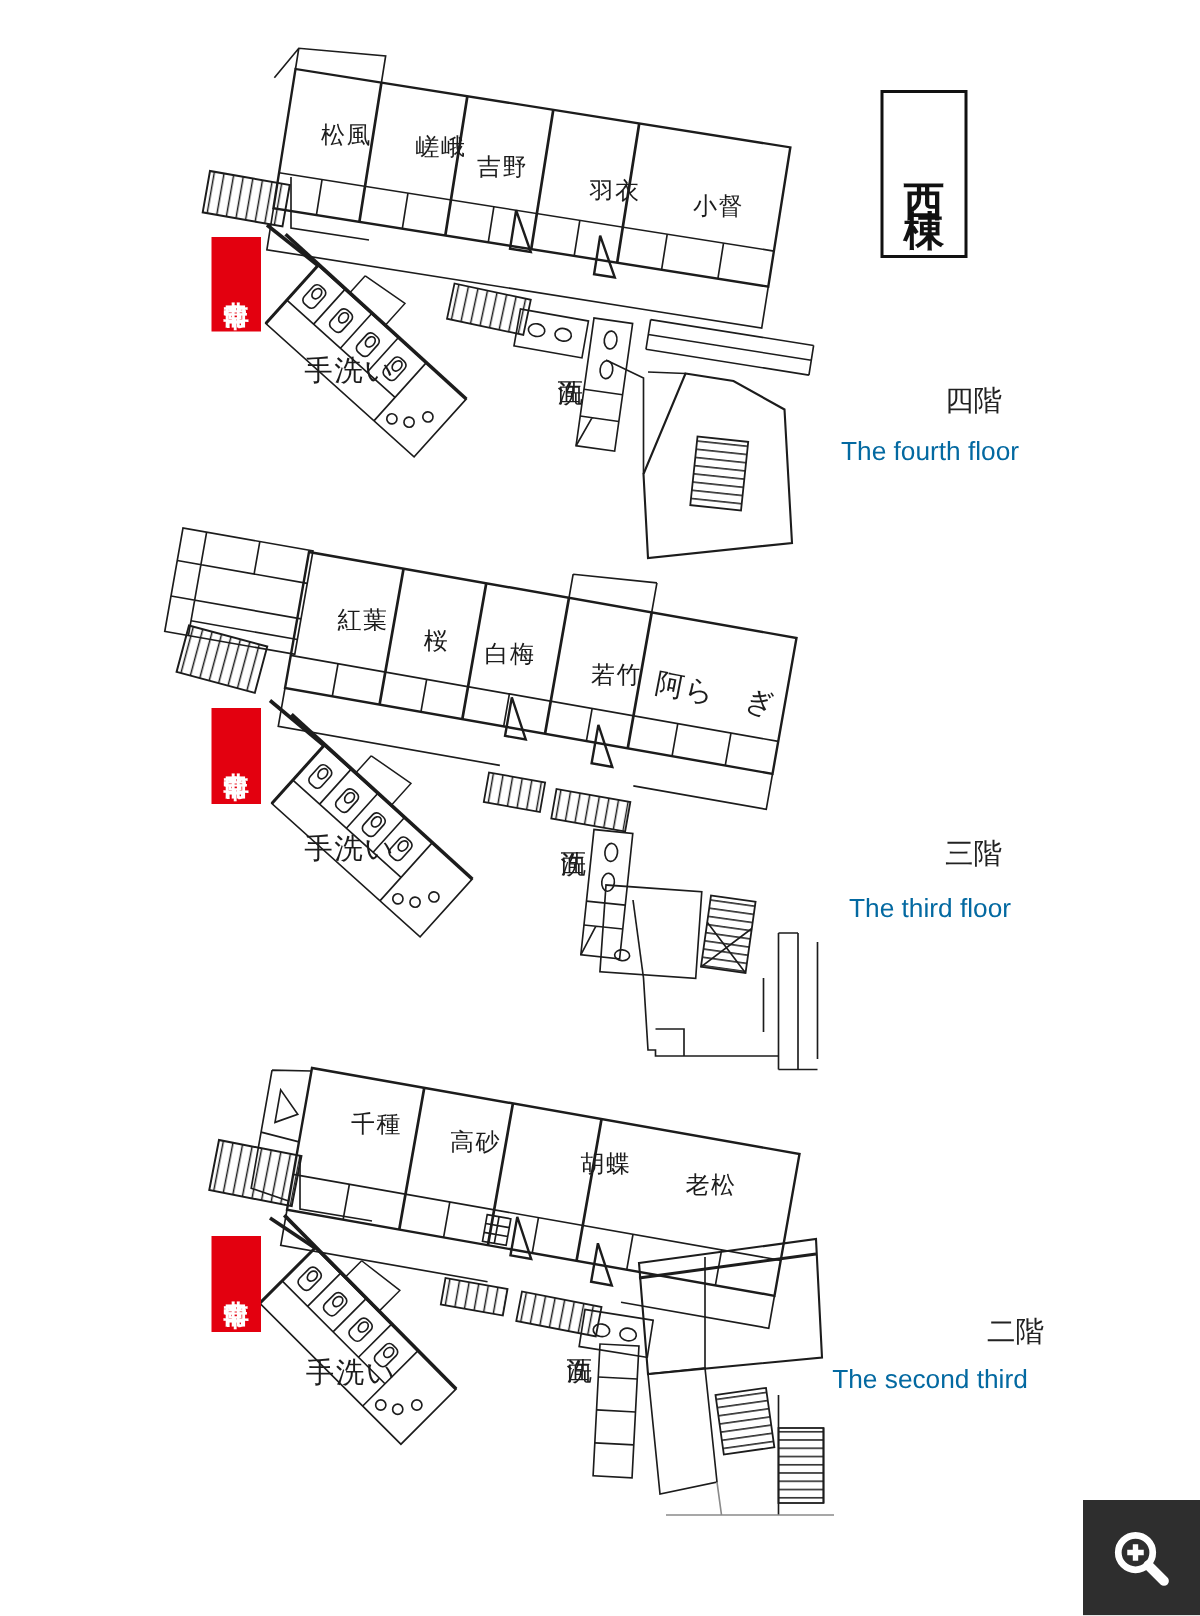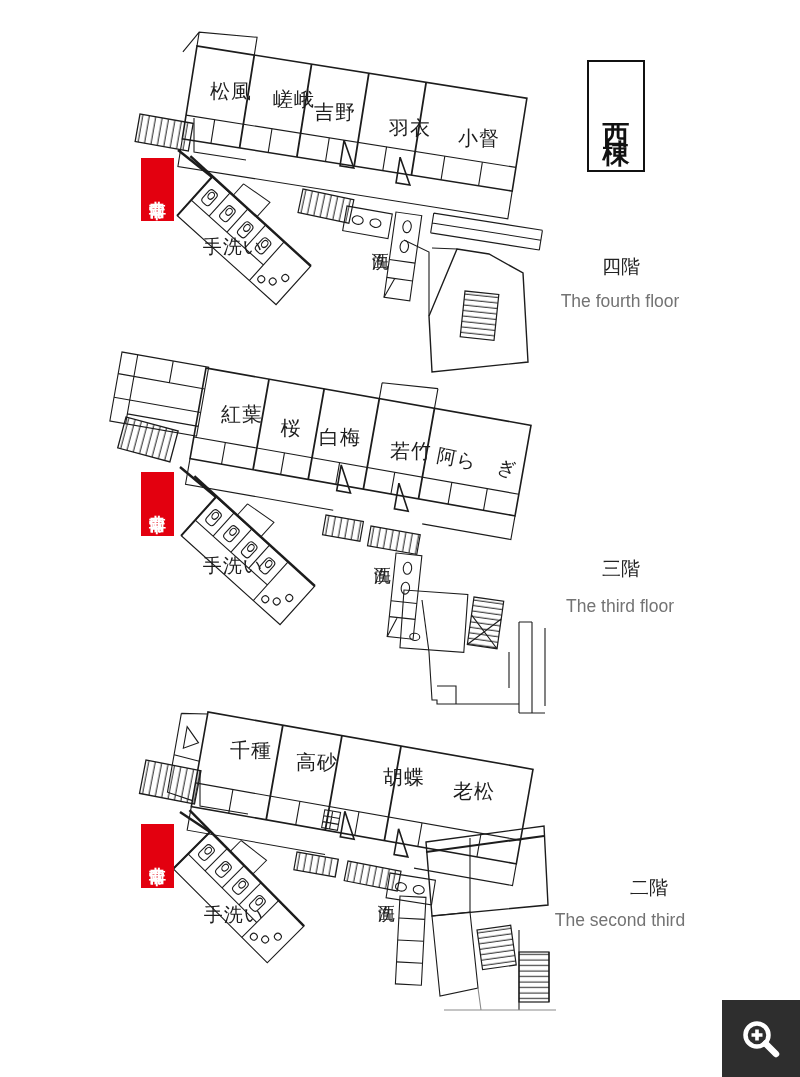--- a/index.html
+++ b/index.html
@@ -1,26 +1,26 @@
 <!DOCTYPE html>
 <html><head>
 <meta charset="utf-8">
 <style>
   html,body{margin:0;padding:0;background:#ffffff;}
   .stage{position:relative;width:800px;height:1077px;background:#fff;overflow:hidden;
          font-family:"Liberation Sans","DejaVu Sans",sans-serif;color:#1c1c1c;}
   svg.plan{position:absolute;left:0;top:0;}
   .lbl{position:absolute;transform:translate(-50%,-50%);white-space:nowrap;
-       font-size:20px;color:#1c1c1c;letter-spacing:1px;}
+       font-size:16px;color:#1c1c1c;letter-spacing:1px;}
   .lbl.small{font-size:19px;}
   .lbl.rot{transform:translate(-50%,-50%) rotate(11deg);}
   .vlbl{position:absolute;writing-mode:vertical-rl;text-orientation:upright;
         font-size:17px;line-height:1.1;color:#1c1c1c;}
-  .floor-ja{position:absolute;transform:translate(-50%,-50%);font-size:19px;color:#222;}
-  .floor-en{position:absolute;transform:translate(-50%,-50%);font-size:17.5px;color:#737373;text-align:right;}
+  .floor-ja{position:absolute;transform:translate(-50%,-50%);font-size:19px;color:#222;margin-left:28px;}
+  .floor-en{position:absolute;transform:translate(-50%,-50%);font-size:17.5px;color:#0369a1;text-align:right;}
   .exit{position:absolute;width:33px;background:#e3000f;color:#fff;
         display:flex;align-items:center;justify-content:center;
         writing-mode:vertical-rl;text-orientation:upright;
         font-size:17px;font-weight:bold;line-height:1.0;letter-spacing:2px;}
   .bldg{position:absolute;left:587px;top:60px;width:54px;height:104px;
         border:2px solid #111;display:flex;align-items:center;justify-content:center;
         writing-mode:vertical-rl;text-orientation:upright;
         font-size:27px;font-weight:bold;letter-spacing:17px;padding-top:4px;color:#111;}
   .zoom-btn{position:absolute;right:0;bottom:0;width:78px;height:77px;background:#2e2e2e;
         display:flex;align-items:center;justify-content:center;cursor:pointer;}

